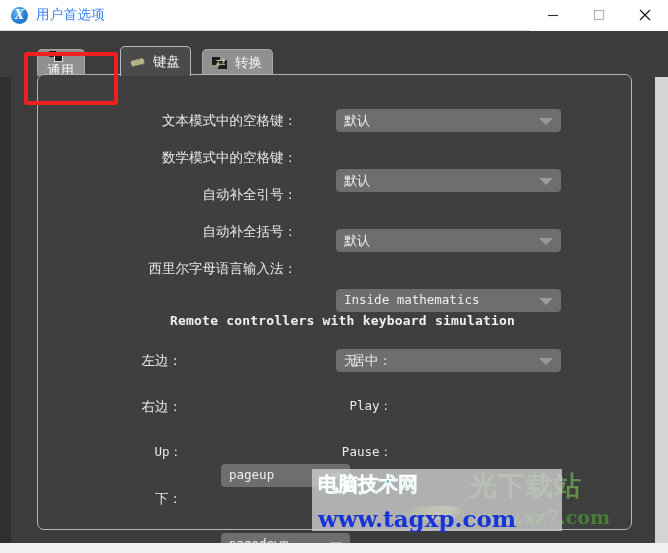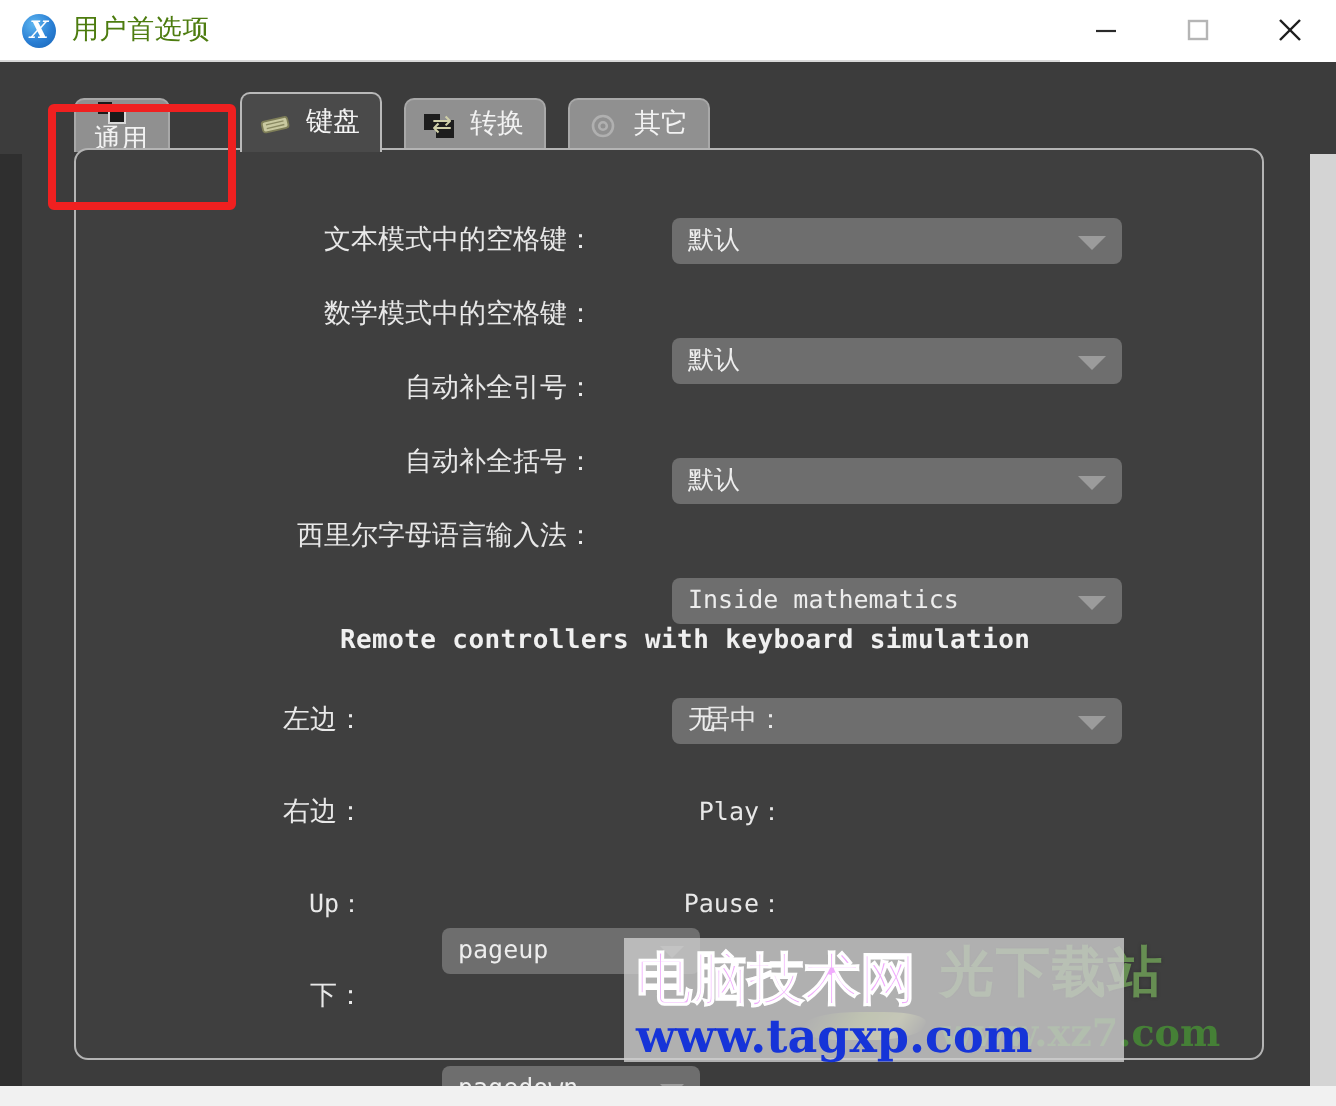--- a/index.html
+++ b/index.html
@@ -51,21 +51,21 @@
     color: #ffffff;
     font-family: "DejaVu Serif", serif;
     font-style: italic;
     font-size: 12px;
     line-height: 17px;
     text-align: center;
     font-weight: 700;
   }
   .title-text {
     font-size: 13.5px;
-    color: #4d7c0f;
+    color: #3b82f6;
     letter-spacing: 0.3px;
     font-family: Liberation Mono, monospace;
   }
   .win-controls {
     margin-left: auto;
     display: flex;
     height: 31px;
   }
   .win-btn {
     width: 46px;
@@ -308,22 +308,22 @@
     top: 469px;
     width: 250px;
     height: 62px;
     background: rgba(205,205,205,0.80);
     z-index: 6;
     pointer-events: none;
   }
   .wm-tag .tline1 {
     position: absolute;
     left: 6px; top: 2px;
-    color: #f0abfc;
-    font-size: 28px;
+    color: #14b8a6;
+    font-size: 20px;
     font-weight: bold;
     letter-spacing: 0px;
     font-family: "DejaVu Sans", "Liberation Sans", sans-serif;
     -webkit-text-stroke: 0.6px #ffffff;
   }
   .wm-tag .tline2 {
     position: absolute;
     left: 6px; top: 36px;
     color: #1634d8;
     font-size: 23px;
@@ -412,31 +412,20 @@
 
     <div class="tab" style="left:202px;">
       <span class="ticon icon-convert">
         <span class="c1"></span>
           <span class="c2"></span>
         <span class="arw">⇄</span>
       </span>
       <span class="tlabel">转换</span>
     </div>
 
-    <div class="tab" style="left:284px;">
-      <span class="ticon">
-        <svg width="15" height="14" viewBox="0 0 15 14">
-          <g fill="none" stroke="#b0b0b0" stroke-width="1.3">
-            <circle cx="7.5" cy="7" r="5"></circle>
-            <circle cx="7.5" cy="7" r="1.9"></circle>
-          </g>
-        </svg>
-      </span>
-      <span class="tlabel">其它</span>
-    </div>
   </div>
 
   <div class="panel">
     <div class="form">
 
       <div class="row" style="left:0px; top:34px; width:259px; justify-content:flex-end;">
         <span class="lbl">文本模式中的空格键：</span>
       </div>
       <div class="combo" style="left:263px; top:34px; width:225px;">
         <span class="cval">默认</span>

